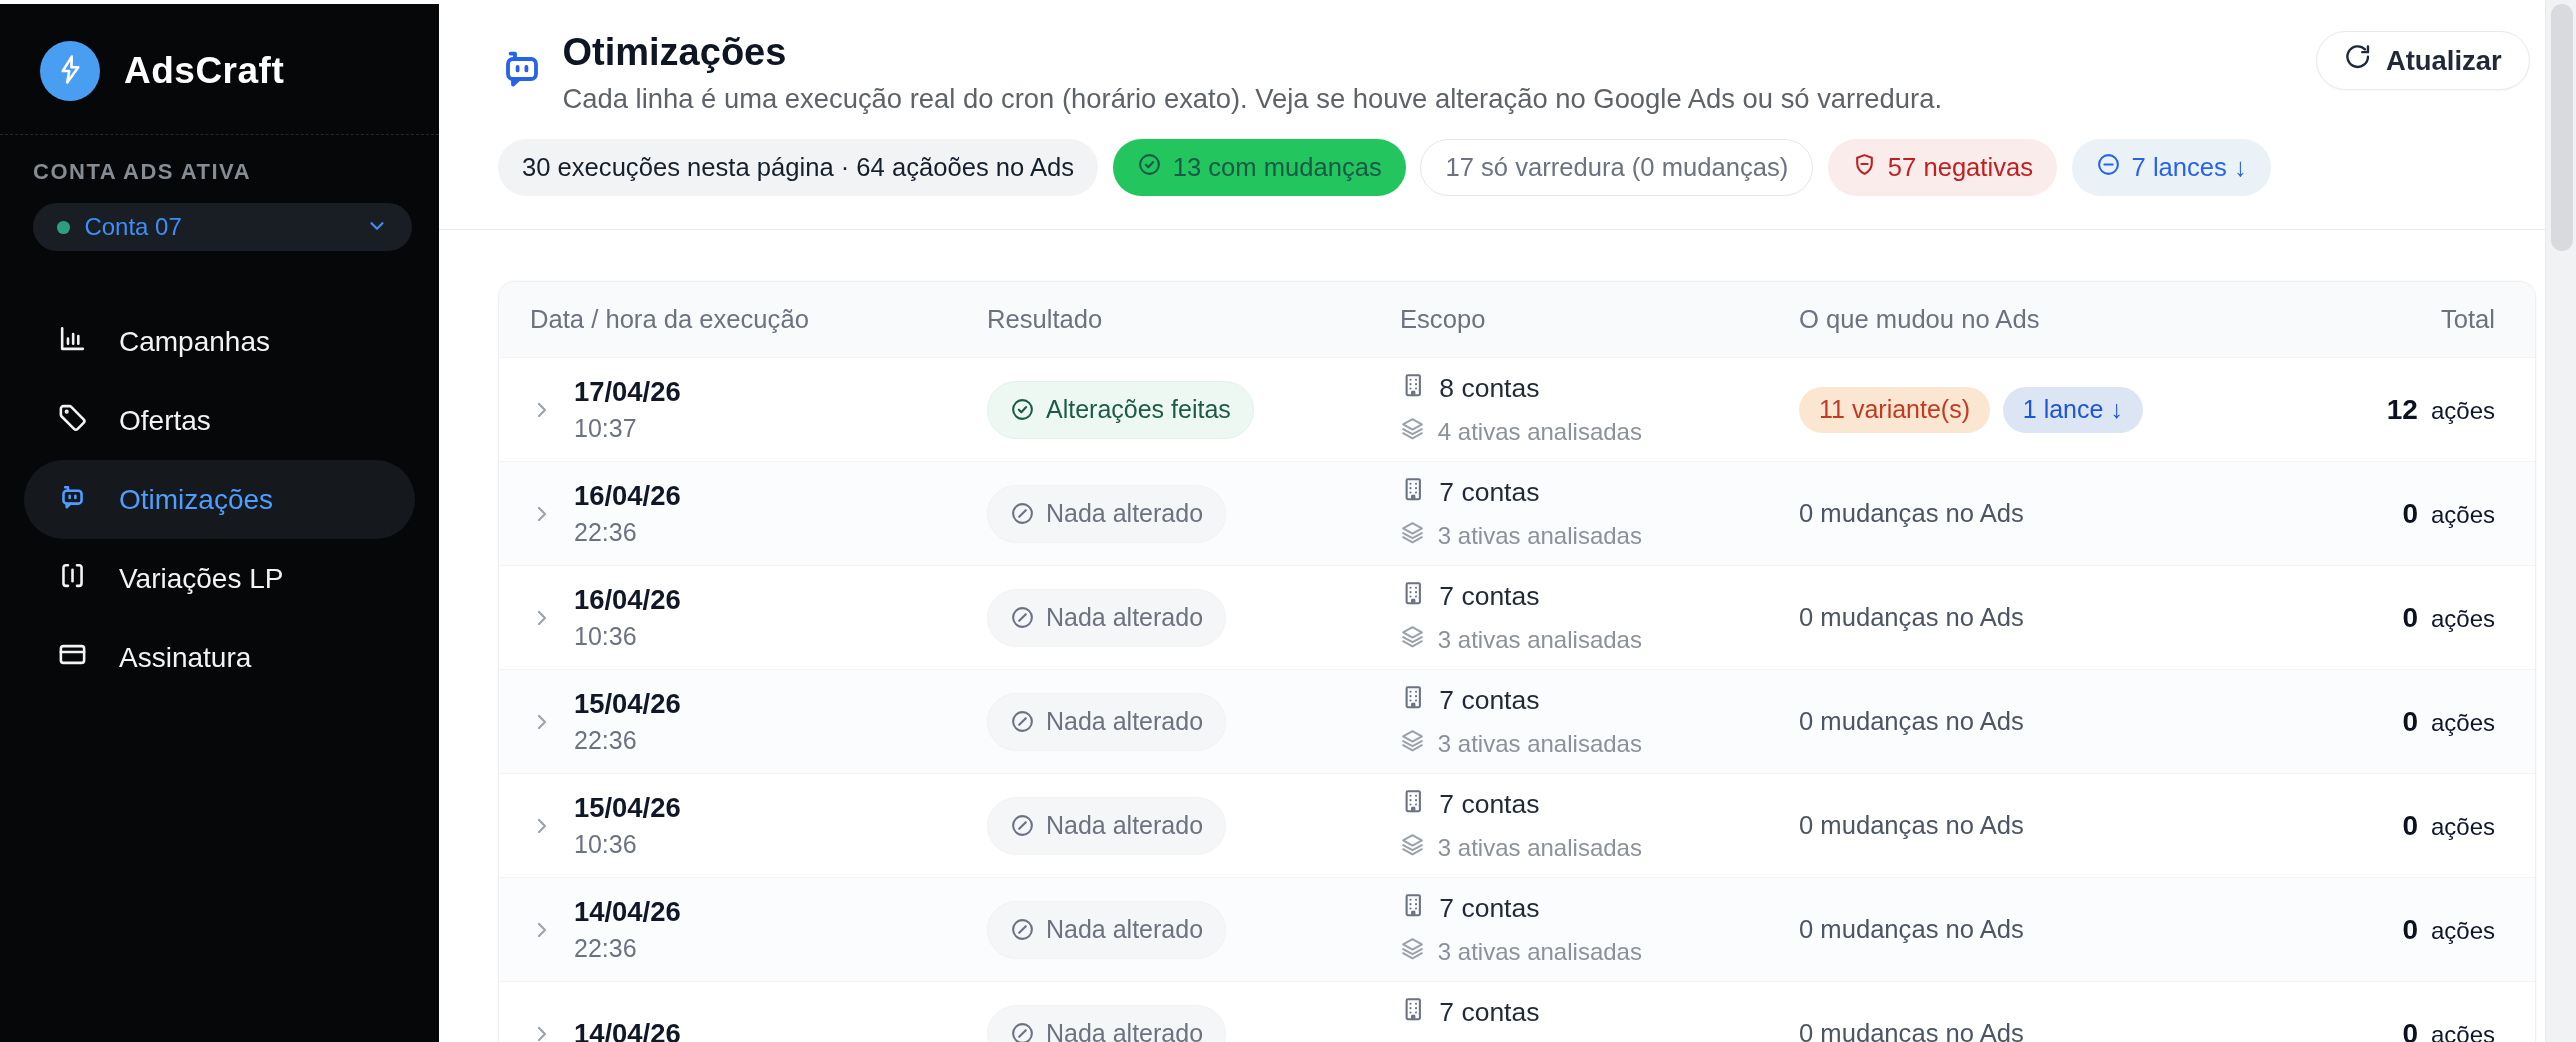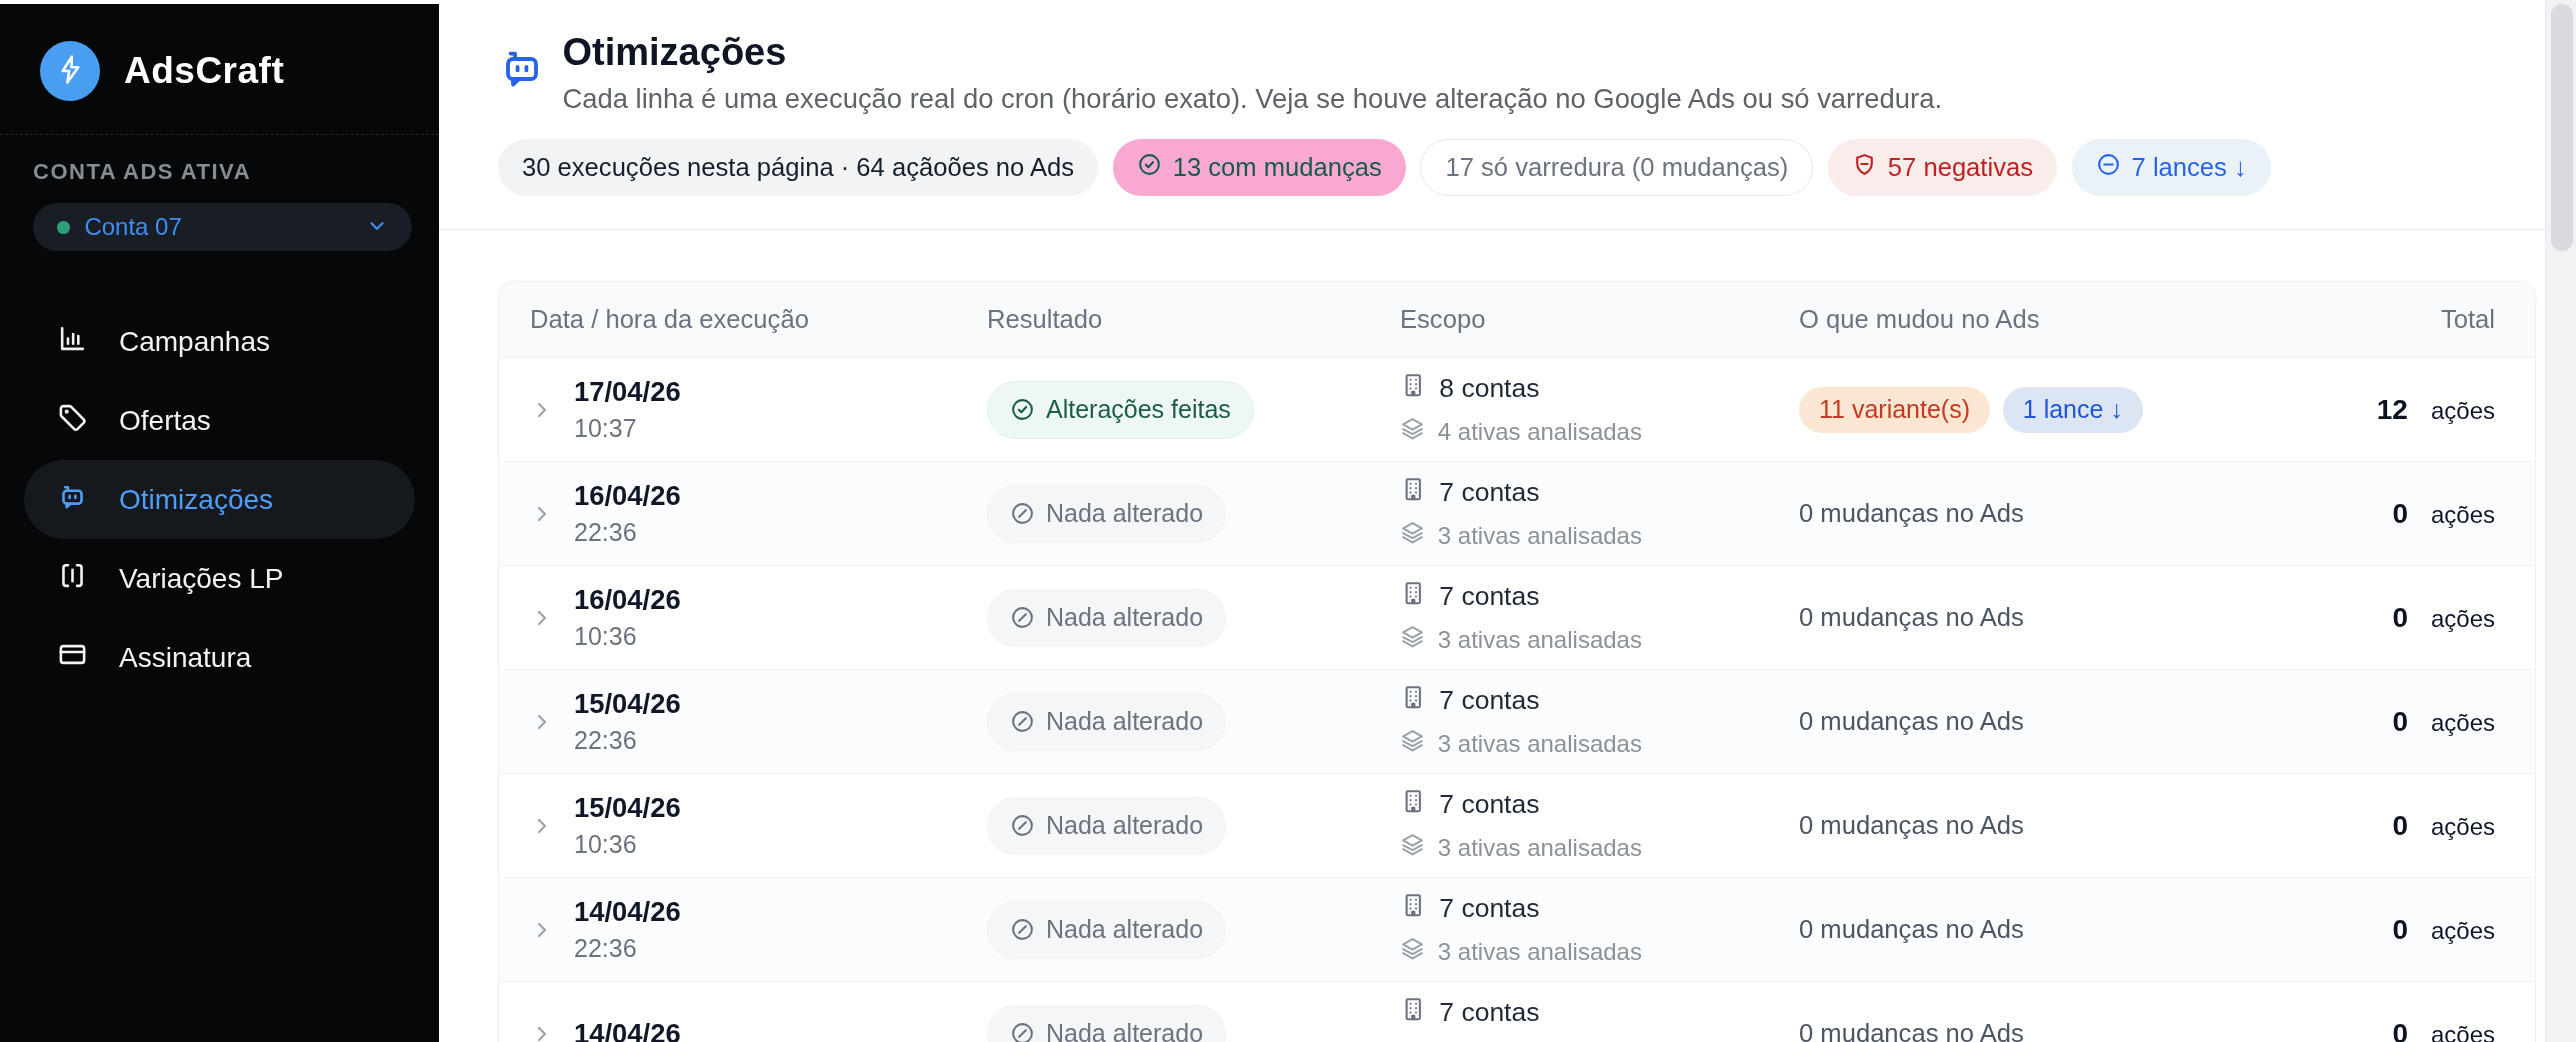--- a/index.html
+++ b/index.html
@@ -61,21 +61,21 @@
   }
   .refresh-btn svg { width:27.4px; height:27.4px; }
 
   .chips-row { display:flex; gap:14.6px; padding:24px 0 0 59px; }
   .chip {
     display:flex; align-items:center; gap:11px; height:57px; padding:0 24px;
     border-radius:913px; font-size:25.6px; white-space:nowrap;
   }
   .chip svg { width:25px; height:25px; }
   .chip.neutral { background:#f1f3f4; color:#15202e; }
-  .chip.success { background:#f9a8d4; color:#195a47; font-weight:500; }
+  .chip.success { background:#22c55e; color:#195a47; font-weight:500; }
   .chip.outline { background:#ffffff; border:0.9px solid #e5e7eb; color:#6b7280; }
   .chip.danger  { background:#fbecec; color:#c02020; font-weight:500; }
   .chip.info    { background:#eaf2f8; color:#2563eb; font-weight:500; }
 
   .head-divider { border-bottom:0.9px solid #e9ebee; margin-top:33px; }
 
   
   .table-card {
     margin:51px 39px 0 59px; width:2038px;
     border:0.9px solid #edeff2; border-radius:16.5px; background:#fff;
@@ -111,21 +111,21 @@
 
   .changes-wrap { display:flex; align-items:center; gap:12.8px; }
   .changes-none { font-size:25.6px; color:#4b5563; }
   .mini-badge {
     display:inline-flex; align-items:center; height:46px; padding:0 20px;
     border-radius:913px; font-size:25px; font-weight:500;
   }
   .mini-badge.warning { background:#fbe7d1; color:#c23a22; }
   .mini-badge.info    { background:#dbe5f3; color:#1d55d6; }
 
-  .cell-total { display:flex; justify-content:flex-end; align-items:baseline; gap:23px;text-align:center; }
+  .cell-total { display:flex; justify-content:flex-end; align-items:baseline; gap:13px;text-align:center; }
   .t-value { font-size:28px; font-weight:700; color:#0b1220; }
   .t-unit { font-size:24px; color:#0f172a; }
 
   
   .scrollbar-track {
     position:absolute; right:0; top:0; width:31px; height:1042px;
     background:#f1f2f4; border-left:0.9px solid #e9eaec;
   }
   .scrollbar-thumb {
     position:absolute; top:3.7px; left:4.6px; width:22px; height:247px;
@@ -213,20 +213,29 @@
             <path d="M8.5 7.5V4.8h-2.2"></path>
             <path d="M9.8 11.4v1.8M14.2 11.4v1.8"></path>
             <path d="M7.5 17.5v2.8l3-2.8"></path>
           </svg>
       </div>
       <div>
         <h1 class="page-title">Otimizações</h1>
         <div class="page-subtitle">Cada linha é uma execução real do cron (horário exato). Veja se houve alteração no Google Ads ou só varredura.</div>
       </div>
     </div>
+    <button class="refresh-btn">
+      <span>
+        <svg viewBox="0 0 24 24" fill="none" stroke="currentColor" stroke-width="2.1" stroke-linecap="round" stroke-linejoin="round">
+            <path d="M21 12a9 9 0 1 1-2.6-6.4"></path>
+            <path d="M21 3v5h-5"></path>
+          </svg>
+      </span>
+      <span>Atualizar</span>
+    </button>
   </div>
 
   <div class="chips-row" id="chips-container">
       <div class="chip neutral">
 
     <span>30 execuções nesta página · 64 açãoões no Ads</span>
   </div>
       <div class="chip success">
     <span><svg viewBox="0 0 24 24" fill="none" stroke="currentColor" stroke-width="2" stroke-linecap="round" stroke-linejoin="round">
             <circle cx="12" cy="12" r="9"></circle>

